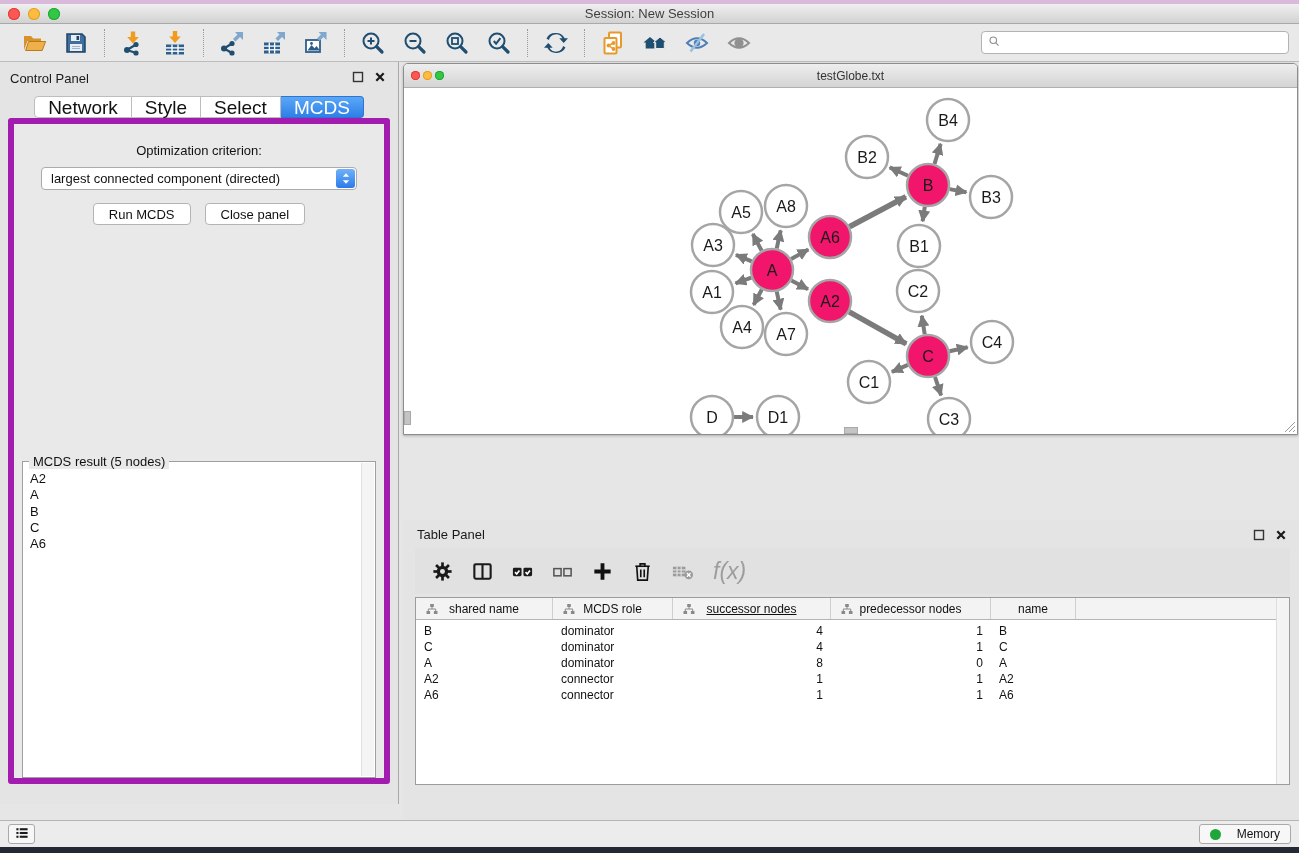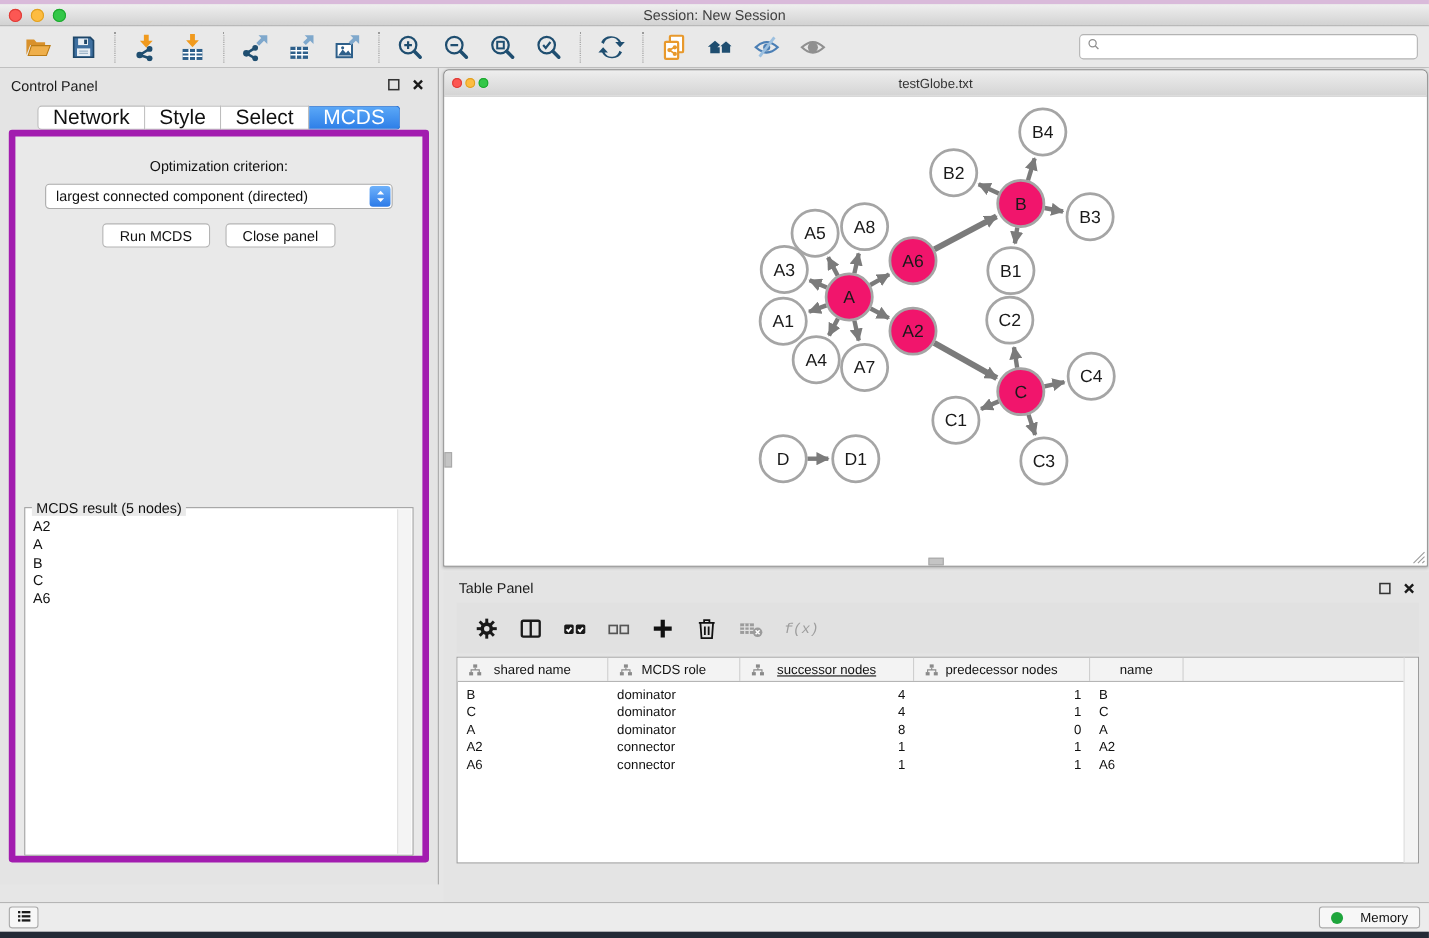--- a/index.html
+++ b/index.html
@@ -64,21 +64,21 @@
   .push-btn{font-size:13px;height:22px;padding:0 15px;background:#fff;border:1px solid #b4b4b4;border-radius:4px;color:#111}
 
   .group-box{position:absolute;left:8px;right:8px;top:330px;bottom:0}
   .gb-border{position:absolute;left:0;right:0;top:7px;bottom:0;border:1px solid #9f9f9f;background:#fff}
   .gb-label{position:absolute;top:0;left:7px;background:#e9e9e9;padding:0 4px;font-size:13px;color:#111;z-index:2;line-height:15px}
   .mcds-list{position:absolute;left:2px;right:14px;top:9px;bottom:2px;font-size:13px;overflow:hidden}
   .list-item{line-height:16.3px;padding-left:5px;color:#111}
   .list-scroll{position:absolute;right:1px;top:1px;bottom:1px;width:12px;background:#f4f4f4;border-left:1px solid #e0e0e0}
 
   
-  .network-window{position:absolute;left:403px;top:1px;width:895px;height:452px;background:#fff;
+  .network-window{position:absolute;left:403px;top:1px;width:895px;height:372px;background:#fff;
                   border:1px solid #8d8d8d;border-radius:5px 5px 0 0;box-sizing:border-box;box-shadow:0 1px 3px rgba(0,0,0,.25)}
   .nw-titlebar{height:23px;background:linear-gradient(#eeeeee,#d4d4d4);border-bottom:1px solid #b0b0b0;
                border-radius:4px 4px 0 0;position:relative;display:flex;align-items:center;justify-content:center}
   .nw-lights{position:absolute;left:7px;top:7px;display:flex;gap:3px}
   .nw-lights .light{width:9px;height:9px}
   .nw-title{font-size:12px;color:#333}
   .nw-canvas{position:absolute;left:0;right:0;top:24px;bottom:0;background:#fff;overflow:hidden}
   .nw-canvas svg{position:absolute;left:0;top:0}
   .nw-canvas text{font-family:"Liberation Sans",sans-serif}
   .nw-handle-left{position:absolute;left:0;top:347px;width:5px;height:12px;background:#c4c4c4;border:1px solid #a9a9a9}
@@ -86,21 +86,21 @@
   .nw-grip{position:absolute;right:1px;bottom:1px;width:14px;height:14px}
 
   
   .table-panel{position:absolute;left:403px;right:0;top:458px;bottom:0;background:#e4e4e4}
   .tp-header{height:27px;position:relative}
   .tp-title{position:absolute;left:14px;top:7px;font-size:13px;color:#1a1a1a}
   .tp-toolbar{position:absolute;left:12px;right:9px;top:28px;height:46px;background:#e1e1e1;
               display:flex;align-items:center;gap:17px;padding:0 16px;box-sizing:border-box}
   .tt-btn{background:none;border:none;padding:0;display:flex;align-items:center;justify-content:center}
   .tt-btn svg{width:23px;height:23px}
-  .tt-btn.fx{font-family:Liberation Mono, monospace;font-style:italic;font-size:13px;color:#9d9d9d;padding:0 2px}
+  .tt-btn.fx{font-family:Liberation Sans, sans-serif;font-style:italic;font-size:23px;color:#9d9d9d;padding:0 2px}
 
   .tp-table{position:absolute;left:12px;right:9px;top:77px;bottom:35px;background:#fff;border:1px solid #9c9c9c;box-sizing:border-box}
   .t-scroll{position:absolute;right:0;top:0;bottom:0;width:12px;background:#f4f4f4;border-left:1px solid #dedede}
   .t-header{display:flex;height:21px;background:#f3f3f3;border-bottom:1px solid #b5b5b5;margin-right:12px}
   .th{display:flex;align-items:center;justify-content:center;position:relative;border-right:1px solid #cfcfcf;
       font-size:12px;color:#111;box-sizing:border-box;flex:0 0 auto}
   .th svg{position:absolute;left:5px;width:12px;height:12px}
   .th-filler{flex:1;border-right:none}
   .t-body{padding-top:3px}
   .tr{display:flex;height:16px;align-items:center;font-size:12px;color:#111}

